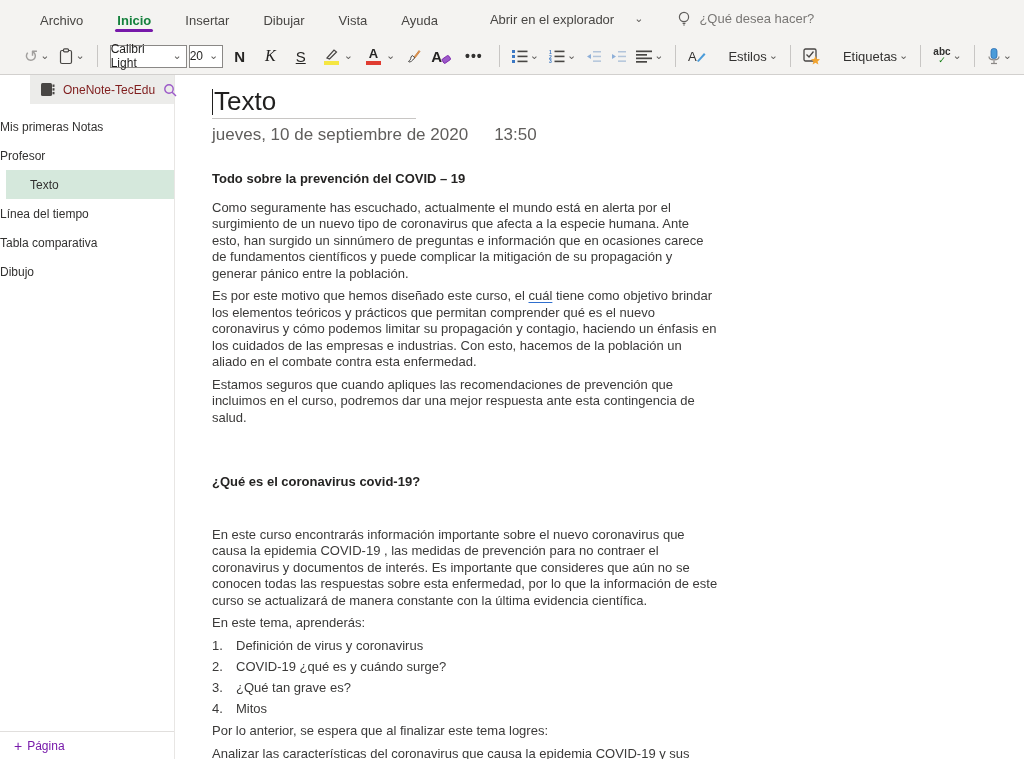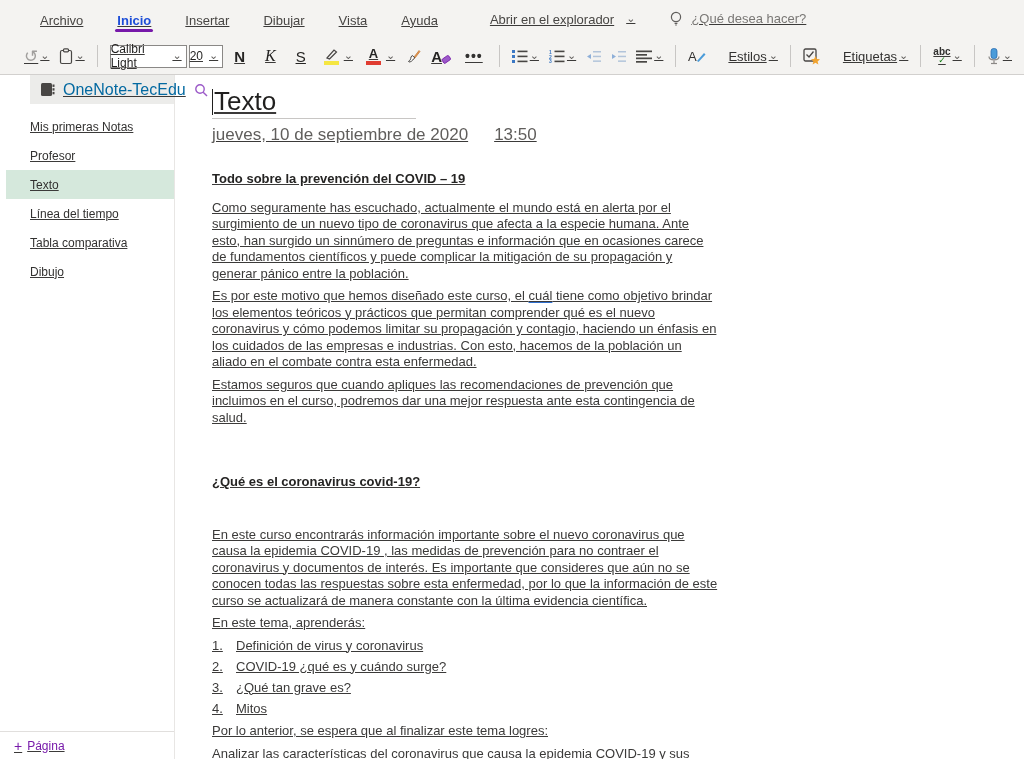--- a/index.html
+++ b/index.html
@@ -1,25 +1,25 @@
 <!DOCTYPE html>
 <html><head>
 <meta charset="utf-8">
 <style>
   * { margin:0; padding:0; box-sizing:border-box; }
   html,body { width:1024px; height:759px; overflow:hidden; }
   body { font-family:"Liberation Sans","DejaVu Sans",sans-serif; background:#fff; color:#3b3a39; }
-  .app { width:1024px; height:759px; display:flex; flex-direction:column; background:#fff;text-decoration:underline; }
+  .app { width:1024px; height:759px; display:flex; flex-direction:column; background:#fff; }
 
   
   .menubar { height:38px; background:#f4f3f1; display:flex; align-items:center; padding-left:30px; flex:none; }
   .menu-tab { font-size:13px; color:#484644; padding:10px 10px 8px 10px; margin-right:14px; position:relative; cursor:default; white-space:nowrap; }
-  .menu-tab.active { color:#1d4ed8; font-weight:bold; }
+  .menu-tab.active { color:#15803d; font-weight:bold; }
   .menu-tab.active::after { content:""; position:absolute; left:8px; right:8px; bottom:4px; height:3px; background:#7719aa; border-radius:2px; }
-  .menu-open { font-size:13px; color:#484644; margin-left:28px; display:flex; align-items:center; gap:12px; white-space:nowrap; }
+  .menu-open { font-size:13px; color:#484644; margin-left:28px; display:flex; align-items:center; gap:20px; white-space:nowrap; }
   .help-box { display:flex; align-items:flex-start; gap:8px; margin-left:34px; color:#797775; font-size:13px; white-space:nowrap; }
   .chev { font-size:11px; color:#605e5c; line-height:1; transform:translateY(-1px); }
 
   
   .toolbar { height:37px; background:#f4f3f1; border-bottom:1px solid #d2d0ce; display:flex; align-items:center; padding:0 8px 0 20px; flex:none; gap:2px; }
   .tb-btn { display:flex; align-items:center; gap:2px; padding:3px 4px; border-radius:2px; color:#323130; }
   .tb-div { width:1px; height:22px; background:#c8c6c4; margin:0 6px; flex:none; }
   .undo-glyph { font-size:17px; color:#a19f9d; line-height:1; }
   .fmt-letter { font-size:15px; font-weight:bold; color:#252423; line-height:1; padding:0 5px; }
   .fmt-italic { font-style:italic; font-weight:normal; font-family:"Liberation Serif",serif; font-size:16px; }
@@ -36,23 +36,23 @@
   .abc-stack .t { font-size:10px; color:#323130; font-weight:bold; }
   .abc-stack .c { font-size:9px; color:#107c10; font-weight:bold; margin-top:-1px; }
   svg { display:block; }
 
   
   .body-row { flex:1; display:flex; min-height:0; }
 
   
   .sidebar { width:175px; flex:none; background:#fff; border-right:1px solid #e8e6e4; display:flex; flex-direction:column; position:relative; }
   .nb-header { margin-left:30px; height:29px; background:#ececea; display:flex; align-items:center; padding:0 8px 0 10px; gap:8px; }
-  .nb-title { font-size:16px; color:#0369a1; flex:1; white-space:nowrap; }
+  .nb-title { font-size:12px; color:#7f1d1d; flex:1; white-space:nowrap; }
   .nav { margin-top:8px; }
-  .nav-item { height:29px; display:flex; align-items:center; padding-left:30px; font-size:12px; color:#323130; cursor:default; }
+  .nav-item { height:29px; display:flex; align-items:center; font-size:12px; color:#323130; cursor:default; }
   .nav-item.selected { background:#d5e8dc; margin-left:6px; padding-left:24px; }
   .sb-bottom { margin-top:auto; border-top:1px solid #e1dfdd; height:28px; display:flex; align-items:center; padding-left:14px; gap:5px; color:#7719aa; font-size:12px; }
   .plus-glyph { font-size:14px; line-height:1; color:#7719aa; }
 
   
   .main { flex:1; background:#fff; padding:11px 0 0 37px; overflow:hidden; }
   .page-title-wrap { width:204px; border-bottom:1px solid #c8c6c4; padding-bottom:2px; display:flex; }
   .caret-bar { width:1px; height:26px; background:#201f1e; margin:3px 1px 0 0; }
   .page-title { font-size:26px; font-weight:300; color:#201f1e; font-family:"Liberation Sans",sans-serif; line-height:30px; }
   .page-date { margin-top:6px; font-size:17px; color:#605e5c; display:flex; gap:26px; }

